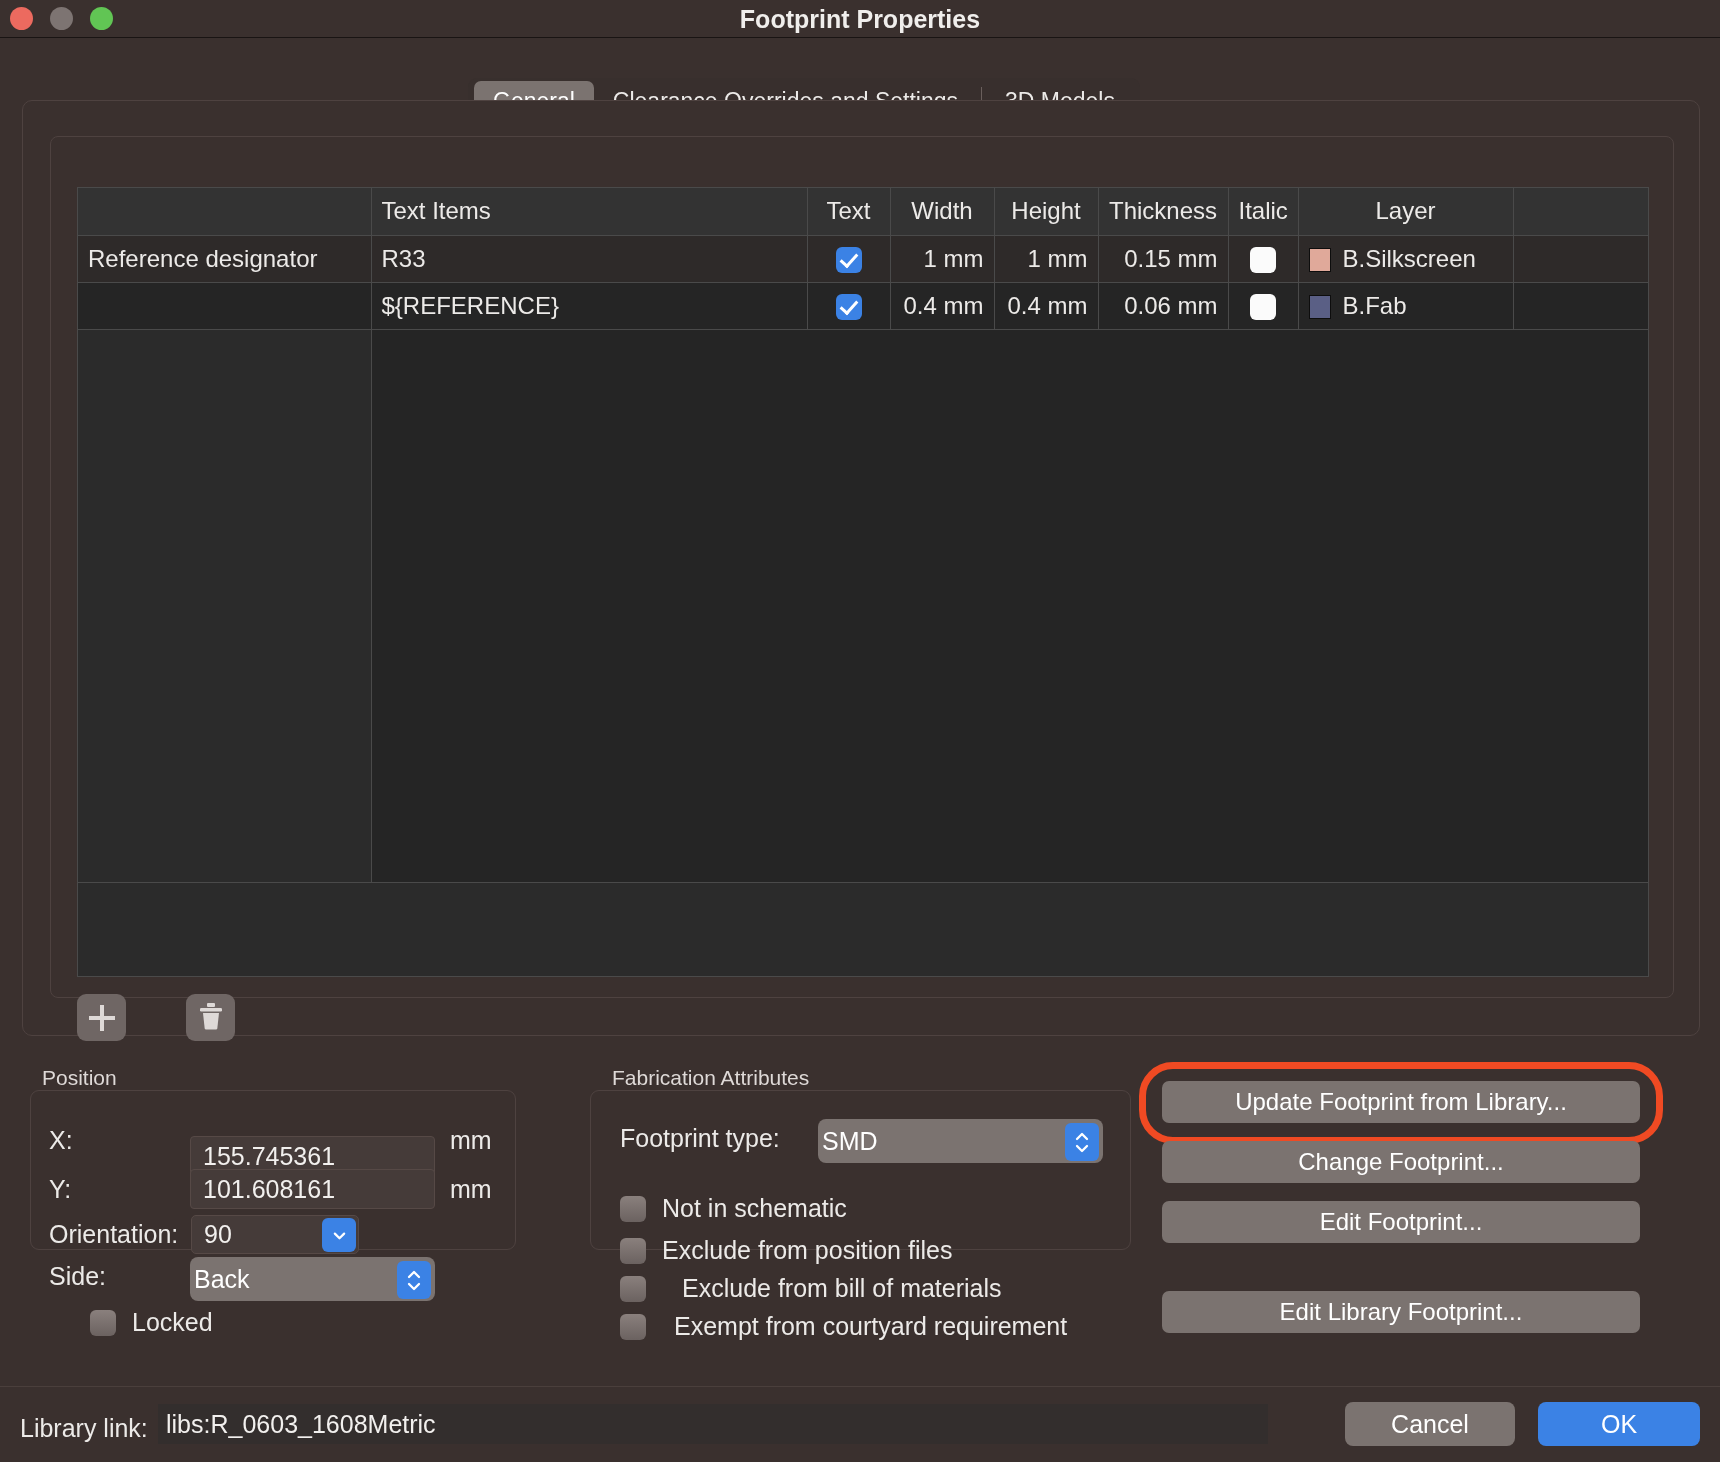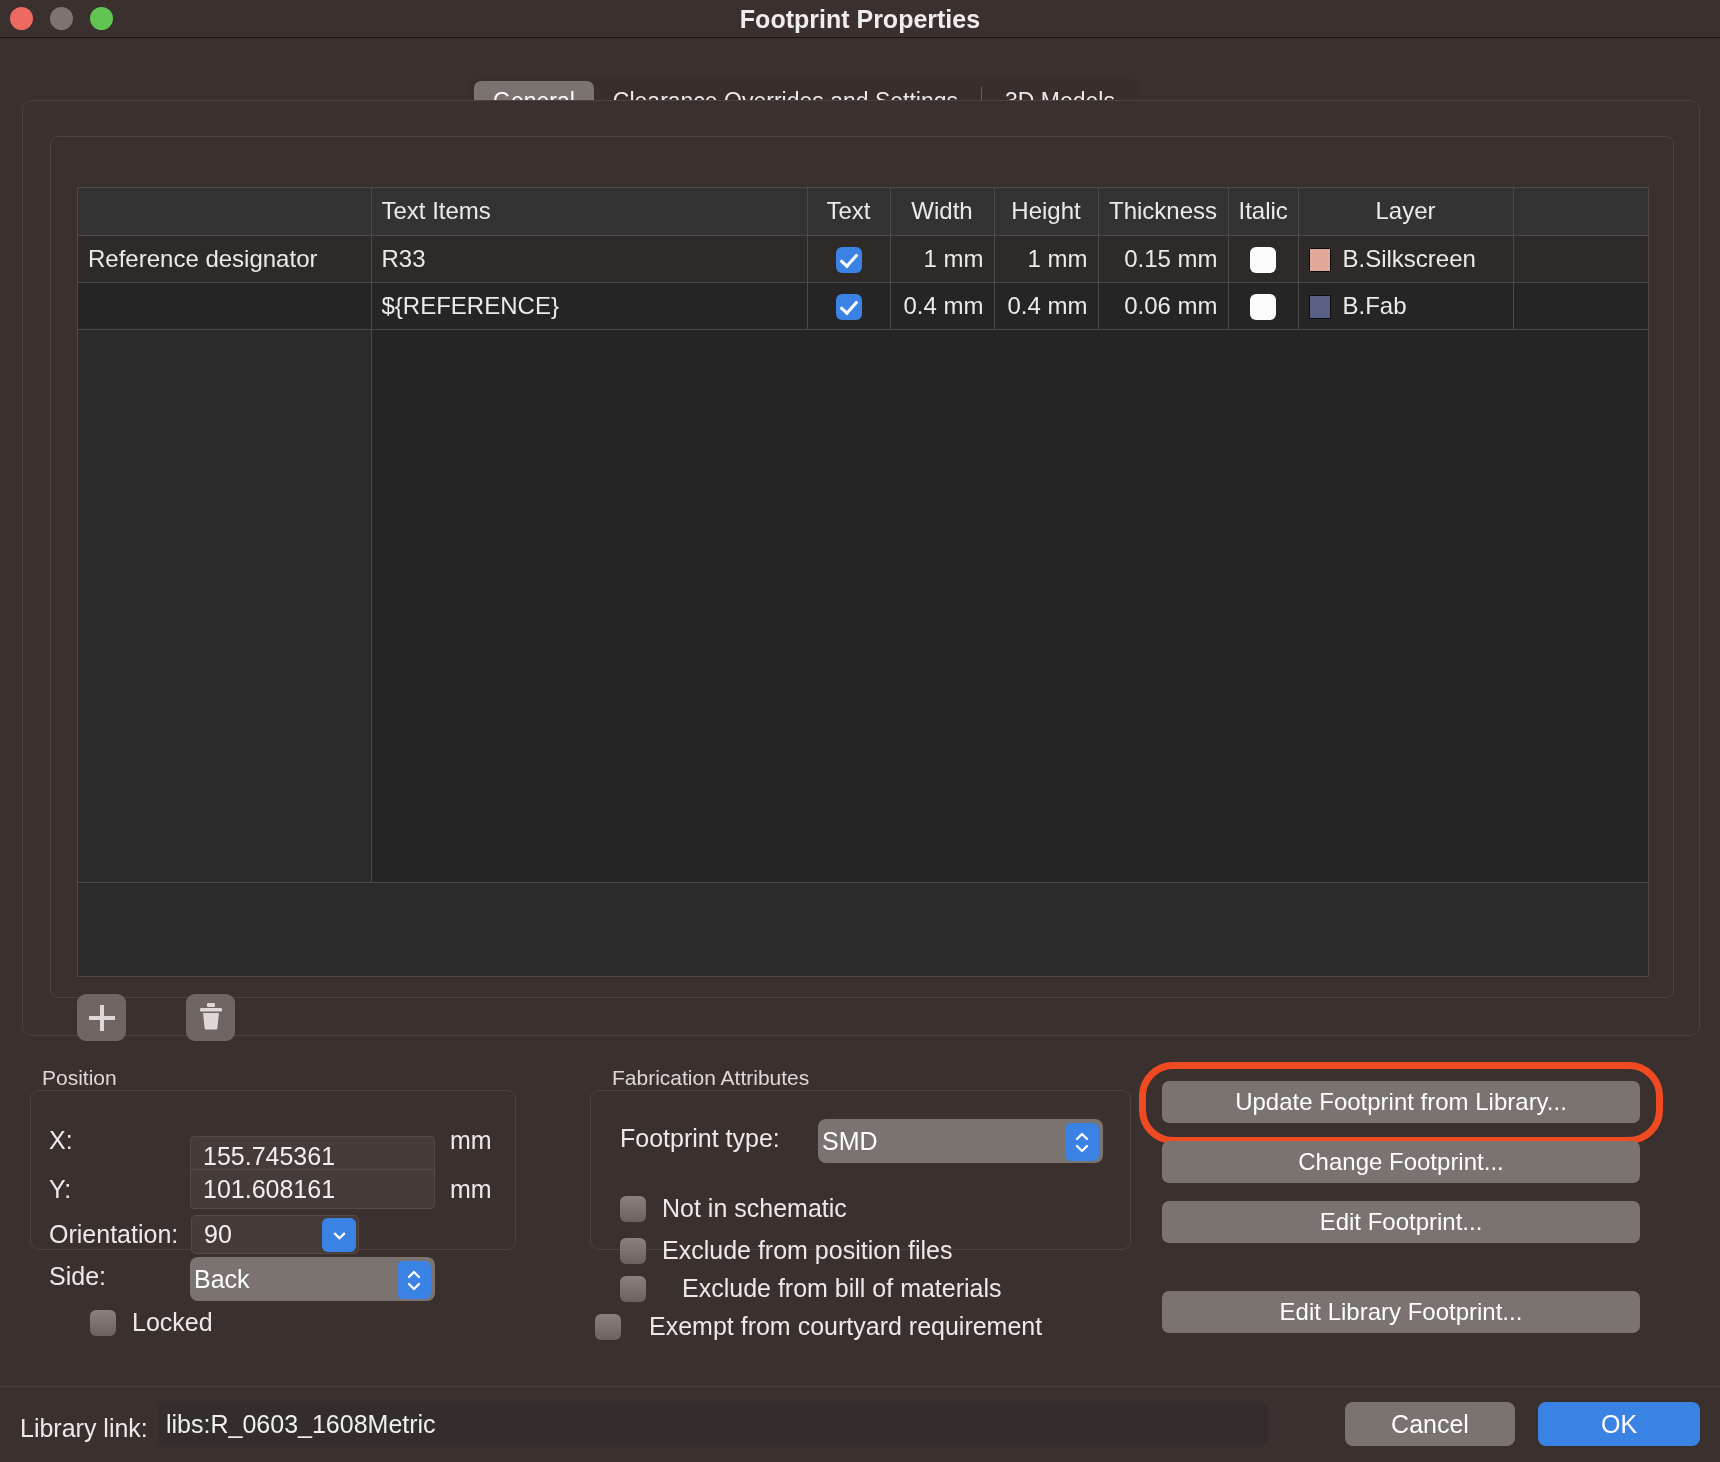--- a/index.html
+++ b/index.html
@@ -368,21 +368,21 @@
   <span>Not in schematic</span>
 </div>
 <div class="checkrow" style="left:620px; top:1236px;">
   <span class="cbox-gray"></span>
   <span>Exclude from position files</span>
 </div>
 <div class="checkrow" style="left:620px; top:1274px;gap:36px;">
   <span class="cbox-gray"></span>
   <span>Exclude from bill of materials</span>
 </div>
-<div class="checkrow" style="left:595px; top:1312px;gap:28px;">
+<div class="checkrow" style="left:620px; top:1312px;gap:28px;">
   <span class="cbox-gray"></span>
   <span>Exempt from courtyard requirement</span>
 </div>
 
 <div class="big-btn" style="left:1162px; top:1081px;">Update Footprint from Library...</div>
 <div class="annot-ring" style="left:1139px; top:1062px; width:524px; height:82px;"></div>
 <div class="big-btn" style="left:1162px; top:1141px;">Change Footprint...</div>
 <div class="big-btn" style="left:1162px; top:1201px;">Edit Footprint...</div>
 <div class="big-btn" style="left:1162px; top:1291px;">Edit Library Footprint...</div>
 

